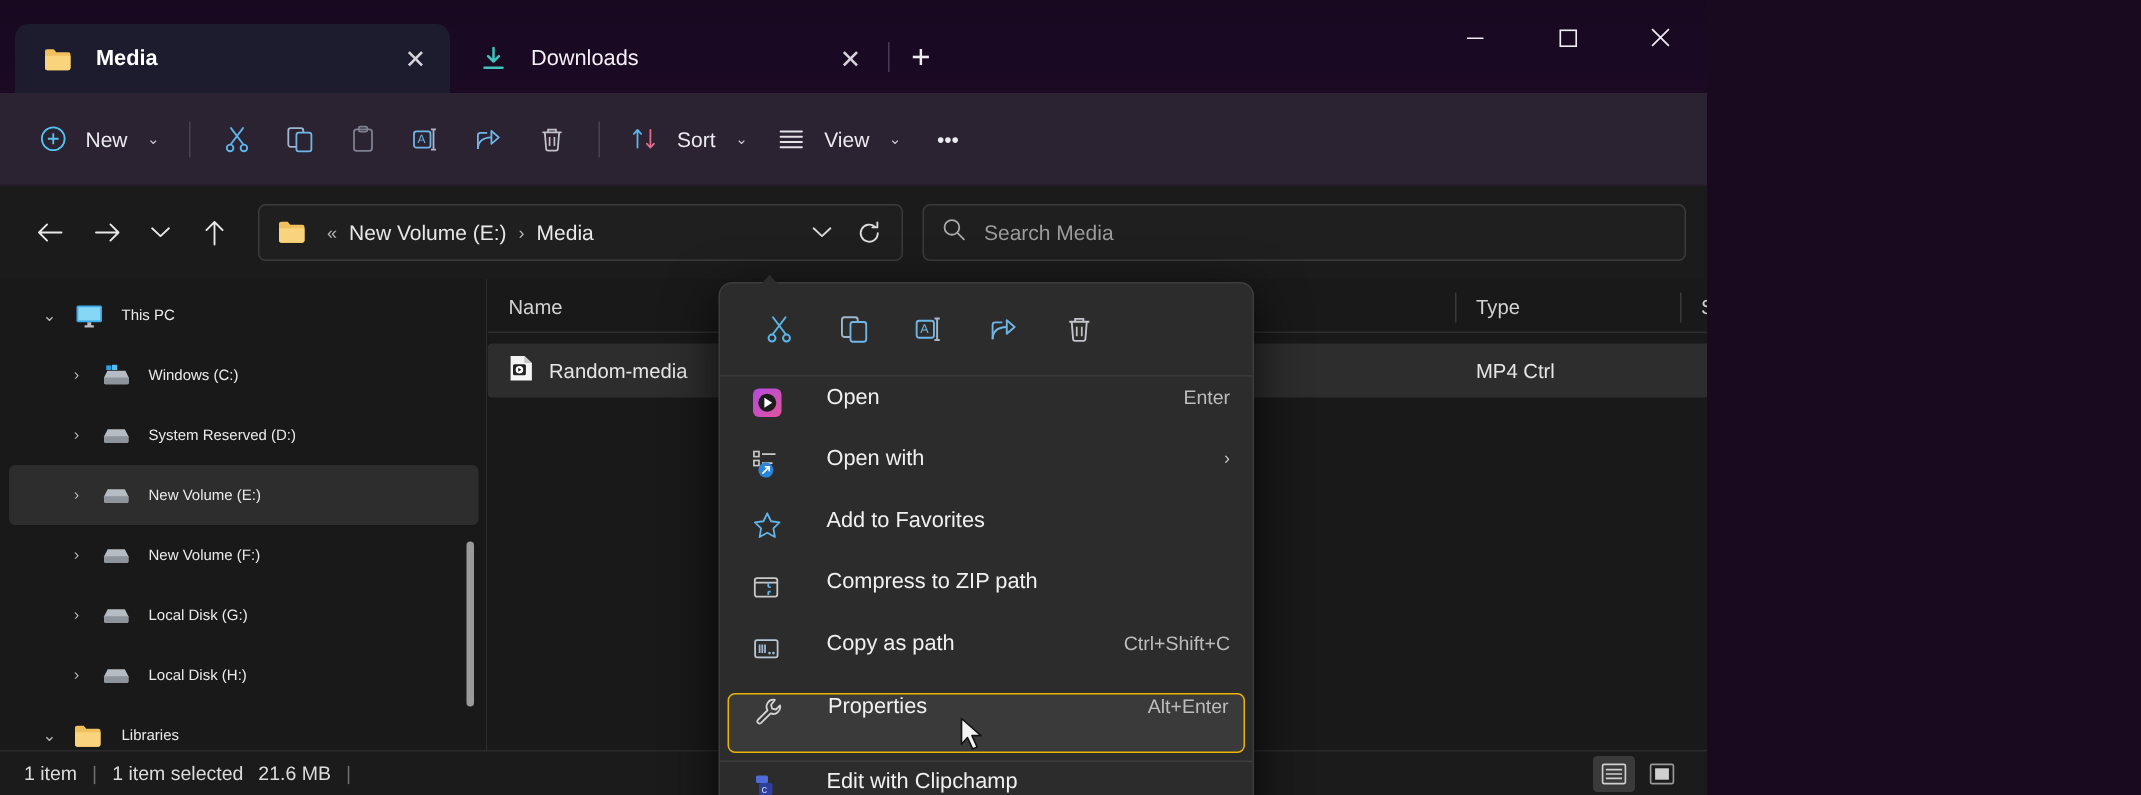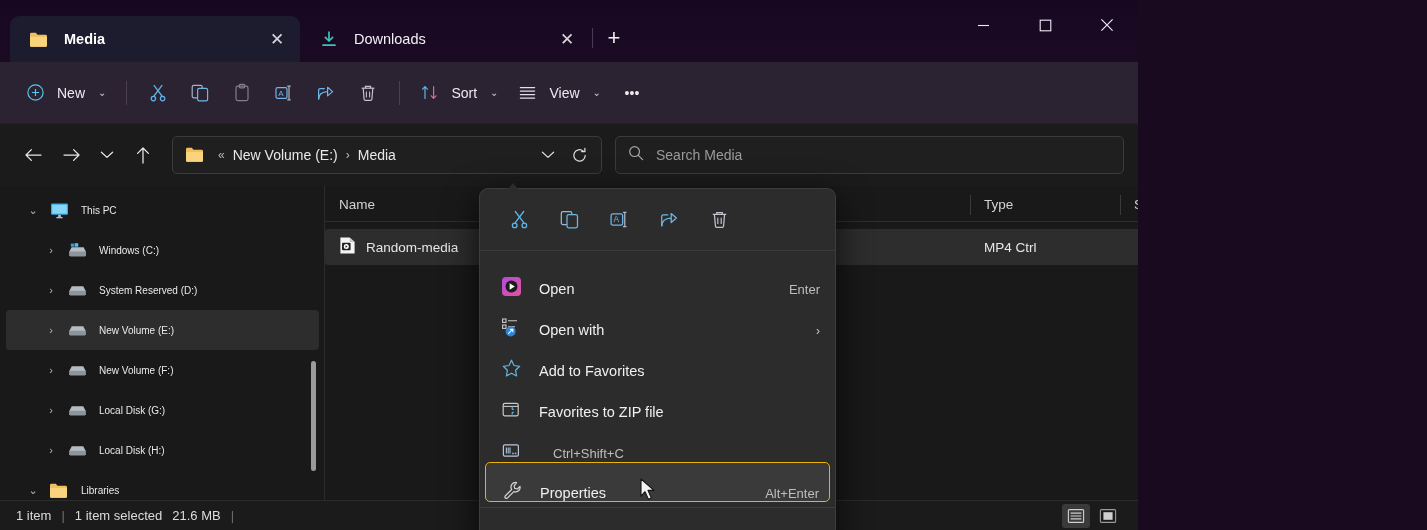--- a/index.html
+++ b/index.html
@@ -330,26 +330,27 @@
     border-bottom: 1px solid #3a3a3a;
   }
   .ctx-tbtn {
     width: 50px; height: 42px;
     display: flex; align-items: center; justify-content: center;
     border-radius: 5px;
   }
   .ctx-list { padding: 5px 0 0 0; }
   .ctx-item {
     display: flex;
-    align-items: flex-end;
+    align-items: flex-start;
     height: 40px;
     margin: 1px 5px;
     padding: 0 10px 0 14px;
     border-radius: 5px;
     cursor: default;
+    gap: 12px;
   }
   .ctx-item.hl { background: #3a3a3a; border: 1px solid #eab308; }
   .ctx-ico {
     width: 24px; height: 22px;
     display: flex; align-items: center; justify-content: center;
     margin-right: 16px;
     flex: 0 0 auto;
   }
   .ctx-lbl { font-size: 14.5px; color: #f0f0f0; flex: 1 1 auto; white-space: nowrap; }
   .ctx-acc { font-size: 13px; color: #bdbdbd; margin-left: 14px; white-space: nowrap; }
@@ -812,32 +813,33 @@
       </div>
 
       <div class="ctx-item">
         <span class="ctx-ico">
           <svg width="21" height="21" viewBox="0 0 21 21">
             <rect x="2.2" y="4.4" width="15" height="12.4" rx="1.6" fill="none" stroke="#c9c9c9" stroke-width="1.2"></rect>
             <path d="M2.2 7.4h15" stroke="#c9c9c9" stroke-width="1.1"></path>
             <path d="M11.2 7.4v3M12.8 10.4h-1.6M11.2 13.4h1.6M11.2 13.4v2.2" stroke="#5ab6e8" stroke-width="1.2" fill="none"></path>
           </svg>
         </span>
-        <span class="ctx-lbl">Favorites to ZIP file</span>
+        <span class="ctx-lbl">Compress to ZIP path</span>
       </div>
 
       <div class="ctx-item">
         <span class="ctx-ico">
           <svg width="21" height="21" viewBox="0 0 21 21">
             <rect x="2.4" y="4.8" width="15" height="11.4" rx="1.4" fill="none" stroke="#b9c6d6" stroke-width="1.2"></rect>
             <path d="M5.4 7.6v5.8M7.2 7.6v5.8M9 7.6v5.8" stroke="#9fb6cc" stroke-width="1.2"></path>
             <circle cx="12" cy="13.4" r="0.9" fill="#9fb6cc"></circle>
             <circle cx="14.6" cy="13.4" r="0.9" fill="#9fb6cc"></circle>
           </svg>
         </span>
+        <span class="ctx-lbl">Copy as path</span>
         <span class="ctx-acc">Ctrl+Shift+C</span>
       </div>
 
       <div class="ctx-item hl">
         <span class="ctx-ico">
           <svg width="21" height="21" viewBox="0 0 21 21">
             <path d="M14.6 2.6a4.6 4.6 0 00-4.9 6.9l-6.5 6.5a1.5 1.5 0 002.1 2.1l6.5-6.5a4.6 4.6 0 006.2-5.3l-2.7 2.7-2.6-.6-.6-2.6z" fill="none" stroke="#d4d4d4" stroke-width="1.2" stroke-linejoin="round"></path>
           </svg>
         </span>
         <span class="ctx-lbl">Properties</span>

